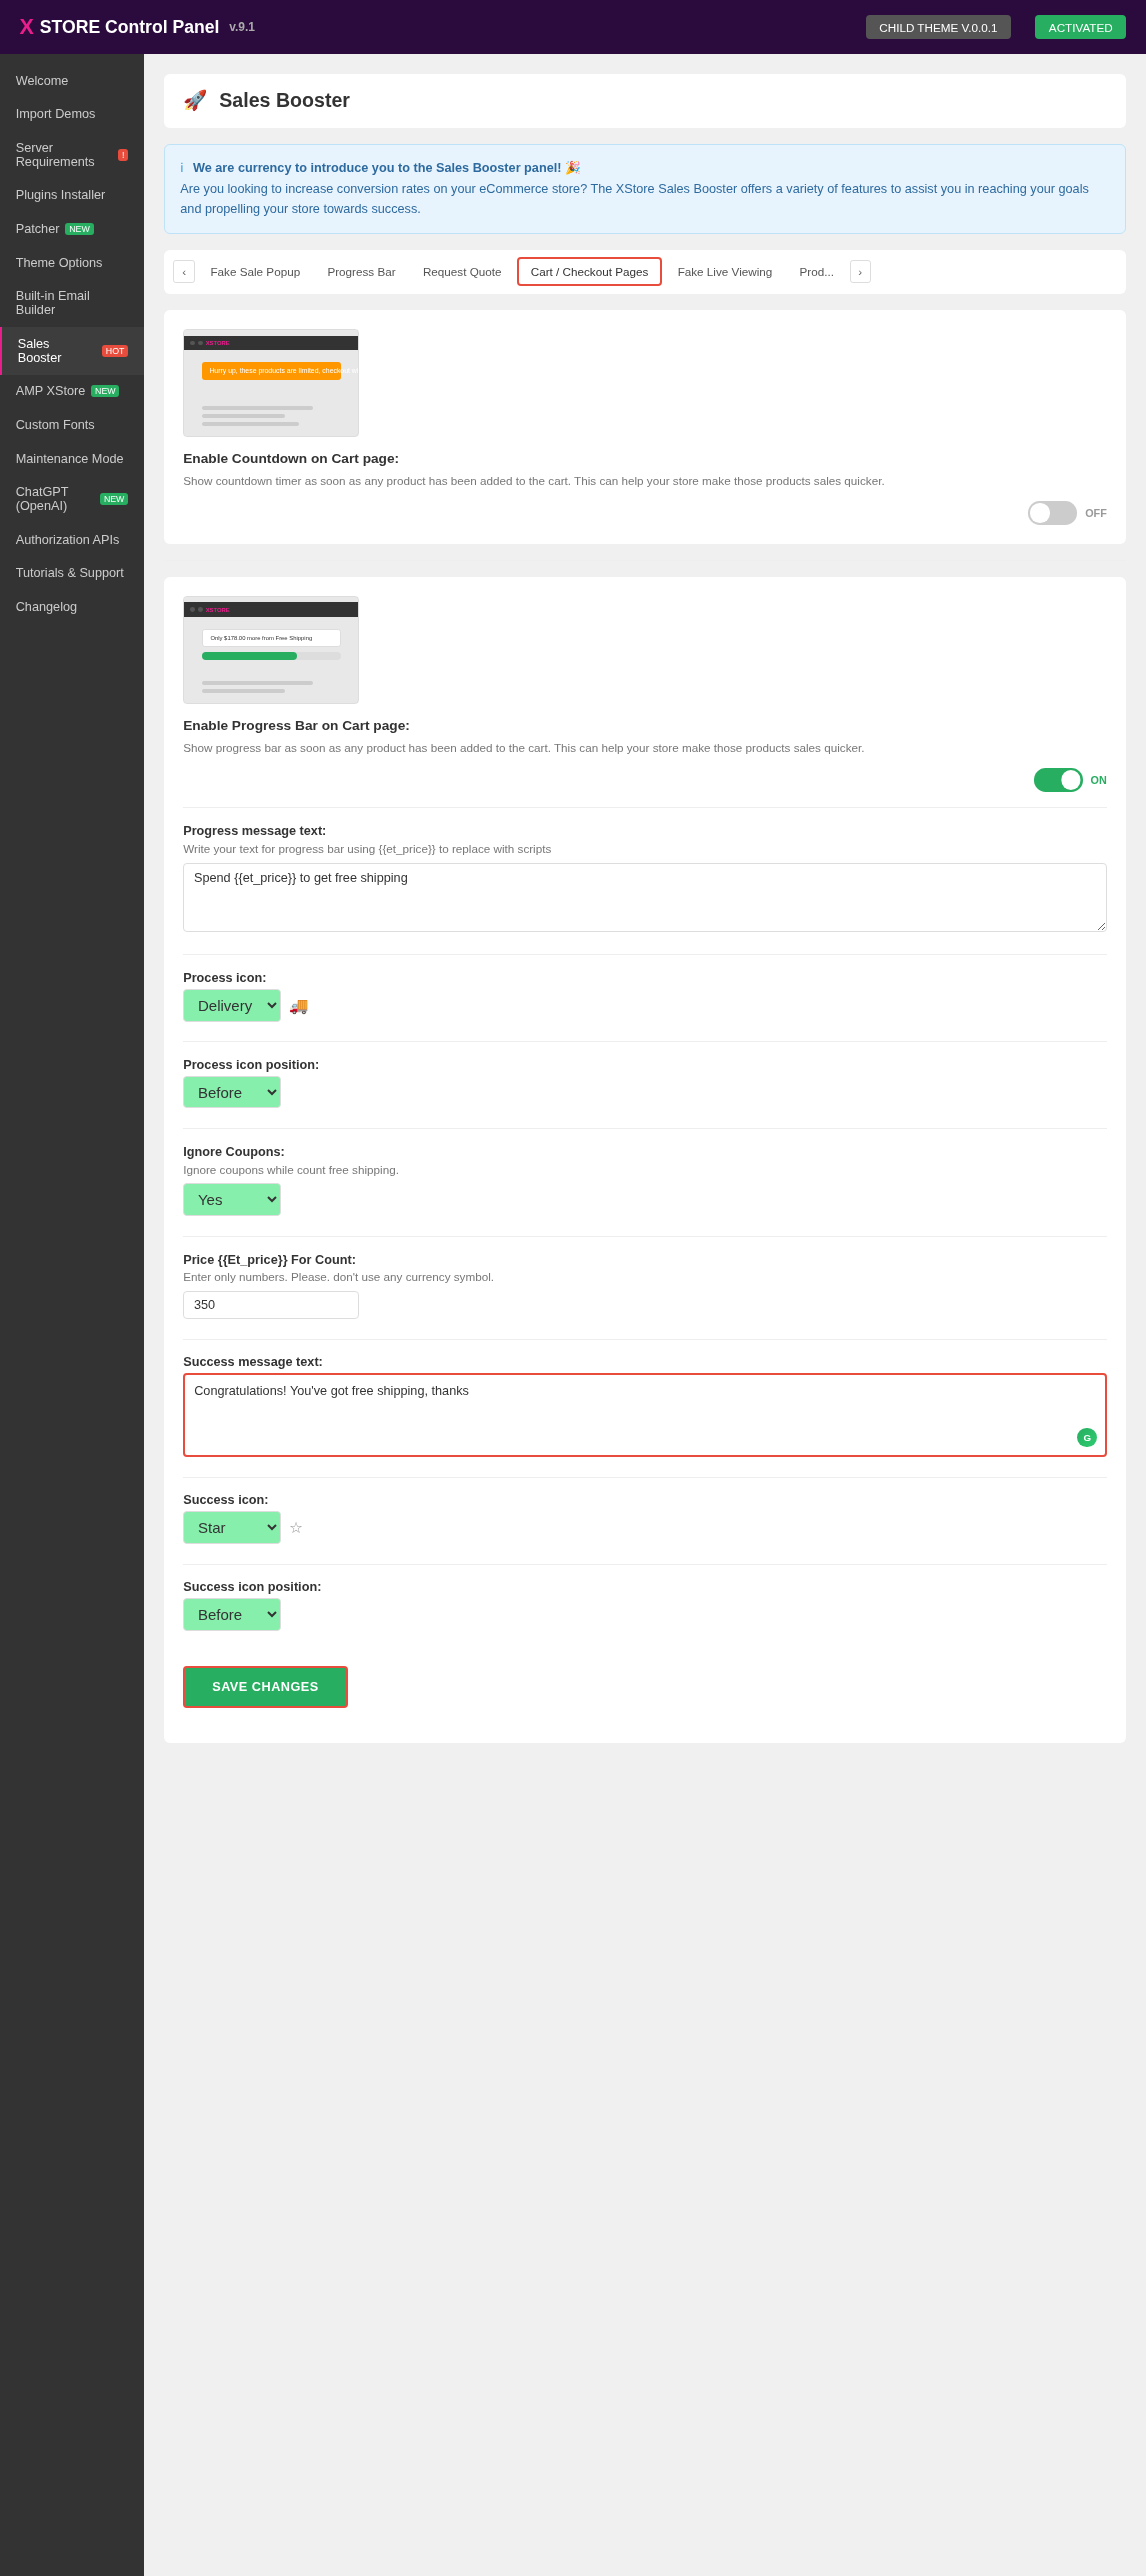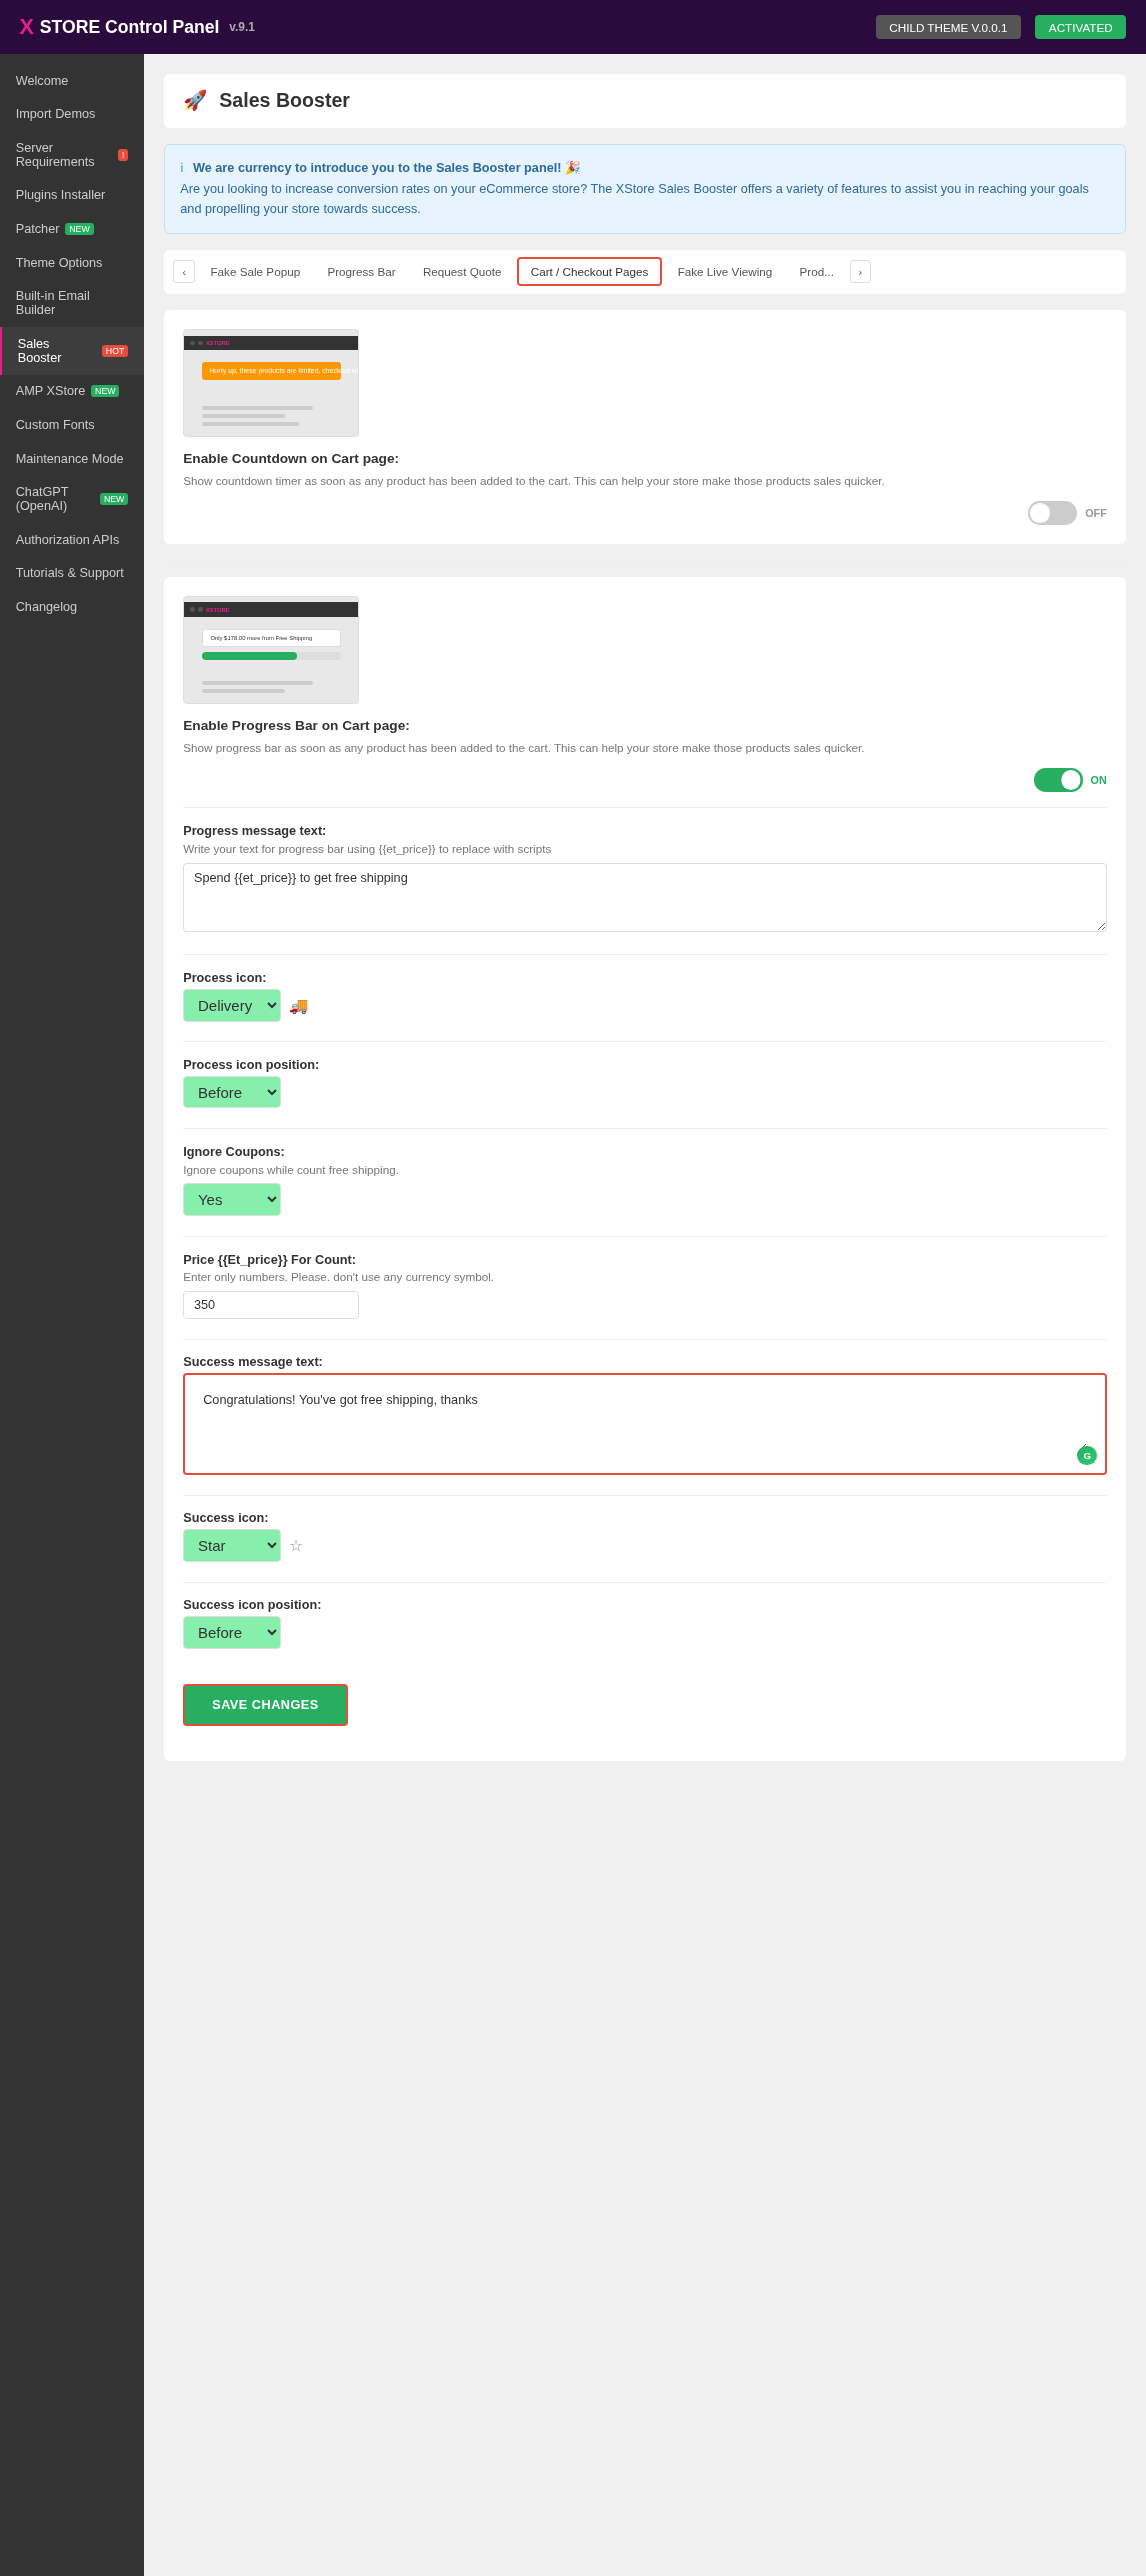--- a/index.html
+++ b/index.html
@@ -21,21 +21,21 @@
     .header-logo {
       display: flex;
       align-items: center;
       gap: 5.9px;
       color: #fff;
       font-size: 17.6px;
       font-weight: bold;
     }
     .header-logo .x { color: #e91e8c; font-size: 21.5px; font-weight: 900; }
     .header-logo .version { font-size: 12px; color: #aaa; margin-left: 3.9px; }
-    .header-right { display: flex; align-items: flex-end; gap: 14px; border-radius: 6px; }
+    .header-right { display: flex; align-items: flex-end; gap: 24px; border-radius: 6px; }
     .btn-child-theme {
       background: #555;
       color: #fff;
       border: none;
       padding: 5.9px 13.7px;
       border-radius: 3.9px;
       font-size: 11.7px;
       cursor: pointer;
     }
     .btn-activated {
@@ -361,21 +361,21 @@
     .icon-preview {
       color: #27ae60;
       font-size: 15.7px;
     }
     .star-icon { color: #999; font-size: 15.7px; }
 
     
     .success-msg-box {
       border: 2px solid #e74c3c;
       border-radius: 3.9px;
-      padding: 18px;
+      padding: 9px;
       position: relative;
     }
     .success-msg-box textarea {
       width: 100%;
       border: none;
       outline: none;
       resize: vertical;
       min-height: 59px;
       font-size: 12.7px;
       color: #333;

